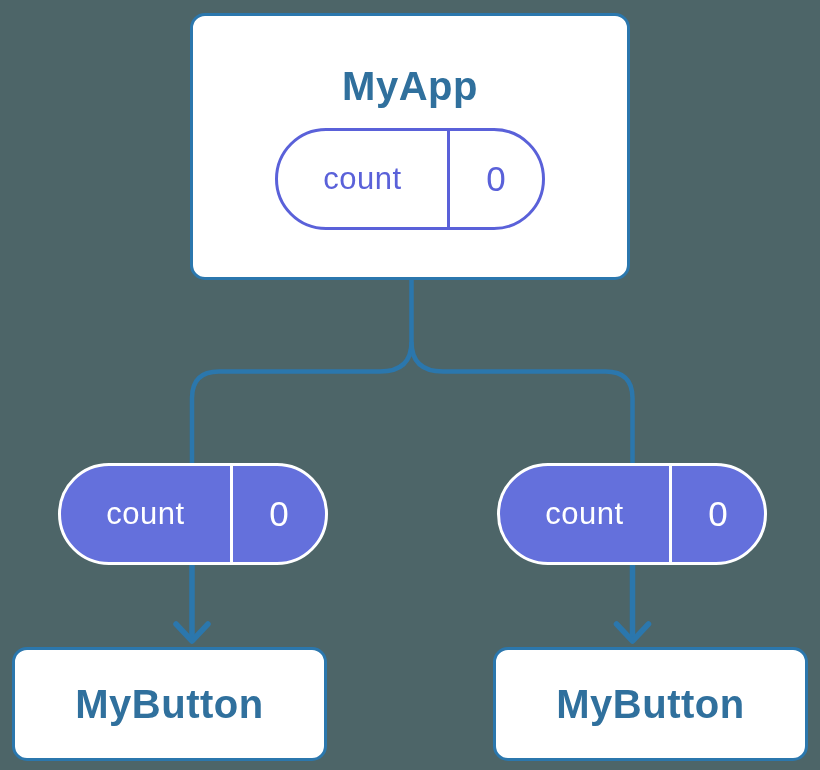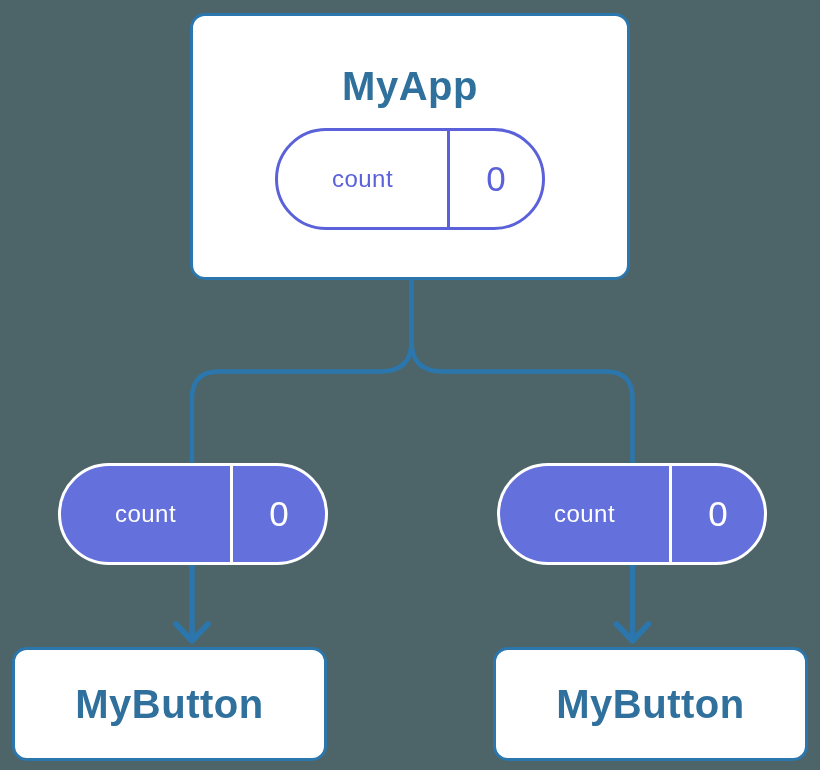--- a/index.html
+++ b/index.html
@@ -77,21 +77,21 @@
     color: var(--pill-text-white);
   }
   .pill-solid .pill-label { border-right: 3px solid var(--pill-text-white); }
   .pill-solid-left  { left: 58px;  top: 463px; }
   .pill-solid-right { left: 497px; top: 463px; }
   .pill-label {
     width: 172px;
     display: flex;
     align-items: center;
     justify-content: center;
-    font-size: 24px;
+    font-size: 31px;
     letter-spacing: 0.5px;
   }
   .pill-value {
     flex: 1;
     display: flex;
     align-items: center;
     justify-content: center;
     font-size: 35px;
   }
 </style>

